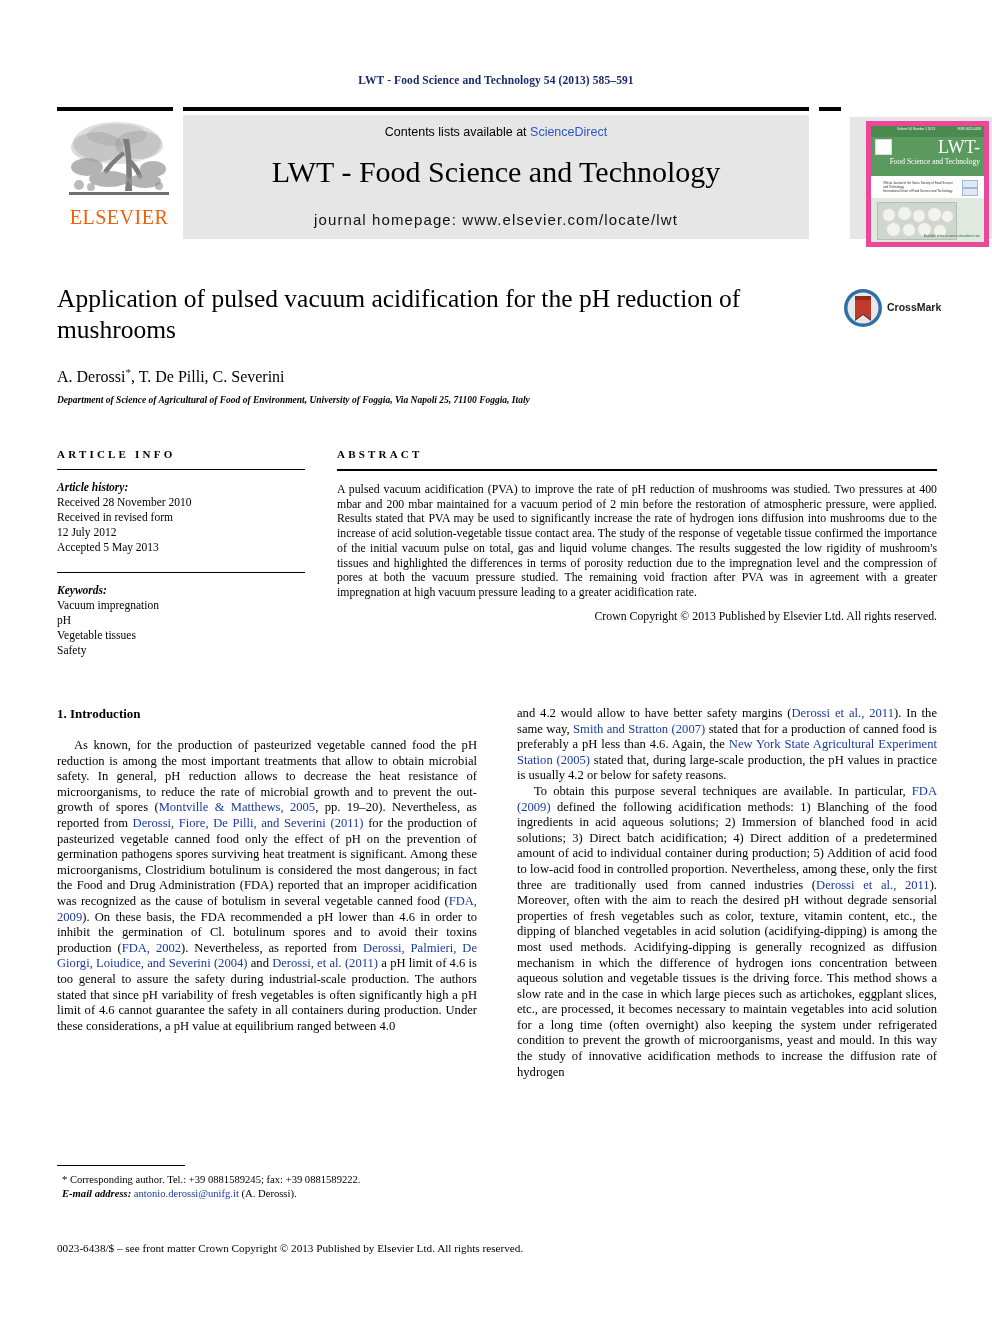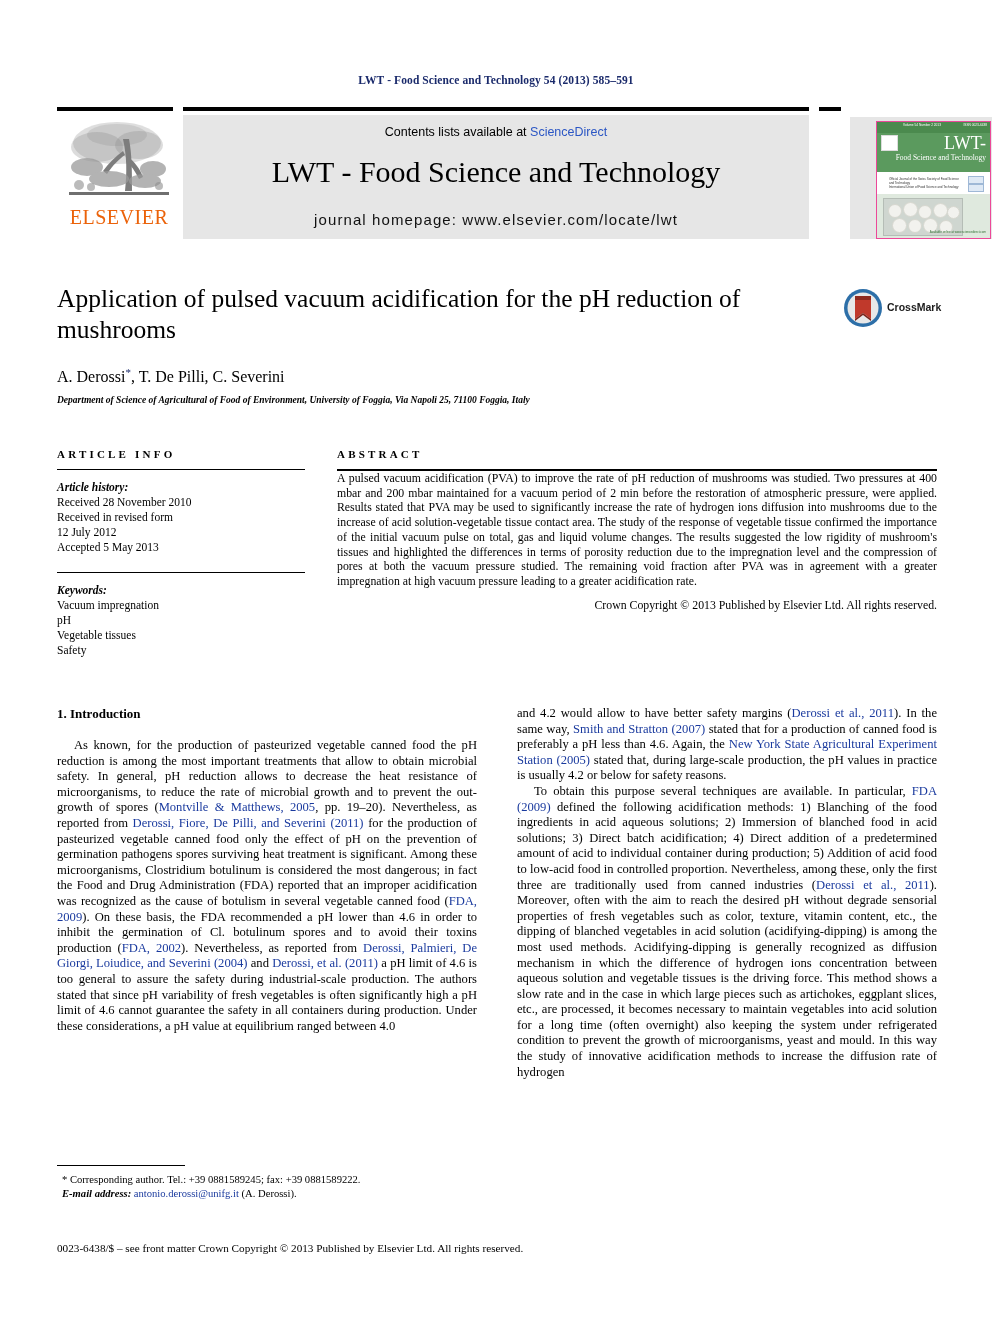--- a/index.html
+++ b/index.html
@@ -115,24 +115,24 @@
 
   
   .cover {
     position: absolute;
     left: 793px; top: 10px;
     width: 143px; height: 122px;
     background: #e6e6e6;
   }
   .cover-inner {
     position: absolute;
-    left: 26px; top: 4px;
+    left: 16px; top: 4px;
     width: 113px; height: 116px;
     background: #ffffff;
-    border: 1px solid #ec4899;
+    border: 5px solid #ec4899;
     overflow: hidden;
   }
   .cover-top {
     position: absolute; left:0; top:0; width:113px; height:50px;
     background:#5b9a5e;
   }
   .cover-topbar {
     position:absolute; left:0; top:0; width:113px; height:11px;
     background:#4b8a4e;
   }
@@ -279,20 +279,21 @@
     margin-top: 10px;
     font-family: "Liberation Serif", serif;
     font-size: 11.5px;
     line-height: 15px;
   }
   .info-block .lbl {
     font-style: italic;
     font-weight: bold;
   }
   .abstract-text {
+    margin-top: 11px;
     font-family: "Liberation Serif", serif;
     font-size: 11.8px;
     line-height: 14.7px;
     text-align: justify;
     color: #000;
   }
   .copyright {
     margin-top: 9px;
     text-align: right;
     font-family: "Liberation Serif", serif;

